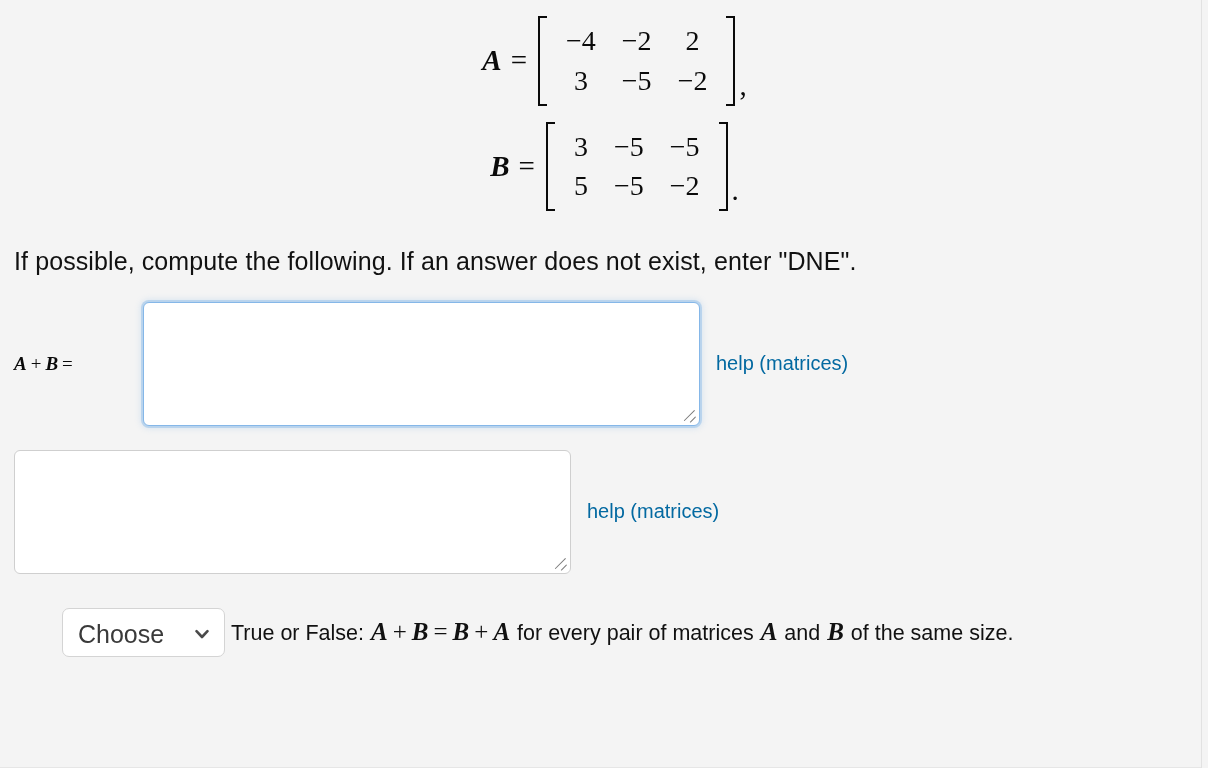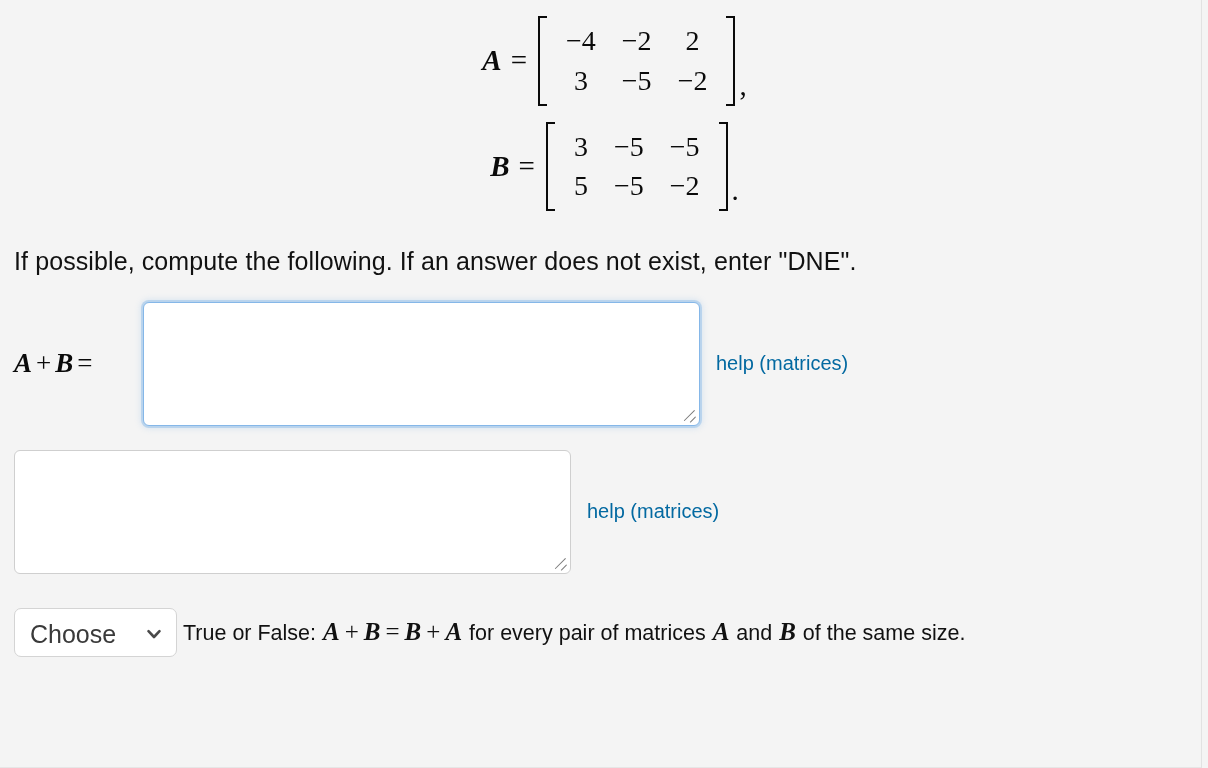--- a/index.html
+++ b/index.html
@@ -130,21 +130,21 @@
   .answer-row {
     display: flex;
     align-items: center;
     padding-top: 24px;
   }
   .answer-row.second { padding-top: 24px; }
 
   .answer-label {
     width: 129px;
     font-family: "Liberation Serif", "DejaVu Serif", serif;
-    font-size: 27px;
+    font-size: 19px;
     color: #0a0a0a;
     white-space: nowrap;
   }
   .answer-label .v {
     font-style: italic;
     font-weight: 700;
   }
   .answer-label .plus,
   .answer-label .eq {
     font-style: normal;
@@ -230,20 +230,21 @@
     background: #ffffff;
     border: 1px solid #d4d4d4;
     border-radius: 7px;
     padding: 4px 12px 0 15px;
     font-family: "Liberation Sans", sans-serif;
     font-size: 25px;
     color: #3a3a3a;
     vertical-align: middle;
     cursor: pointer;
     margin-right: 6px;
+    margin-left: 48px;
   }
   .tf-select .chev {
     display: inline-block;
     margin-left: 16px;
     line-height: 0;
   }
   .tf-text {
     vertical-align: middle;
   }
   .tf-text .m {

